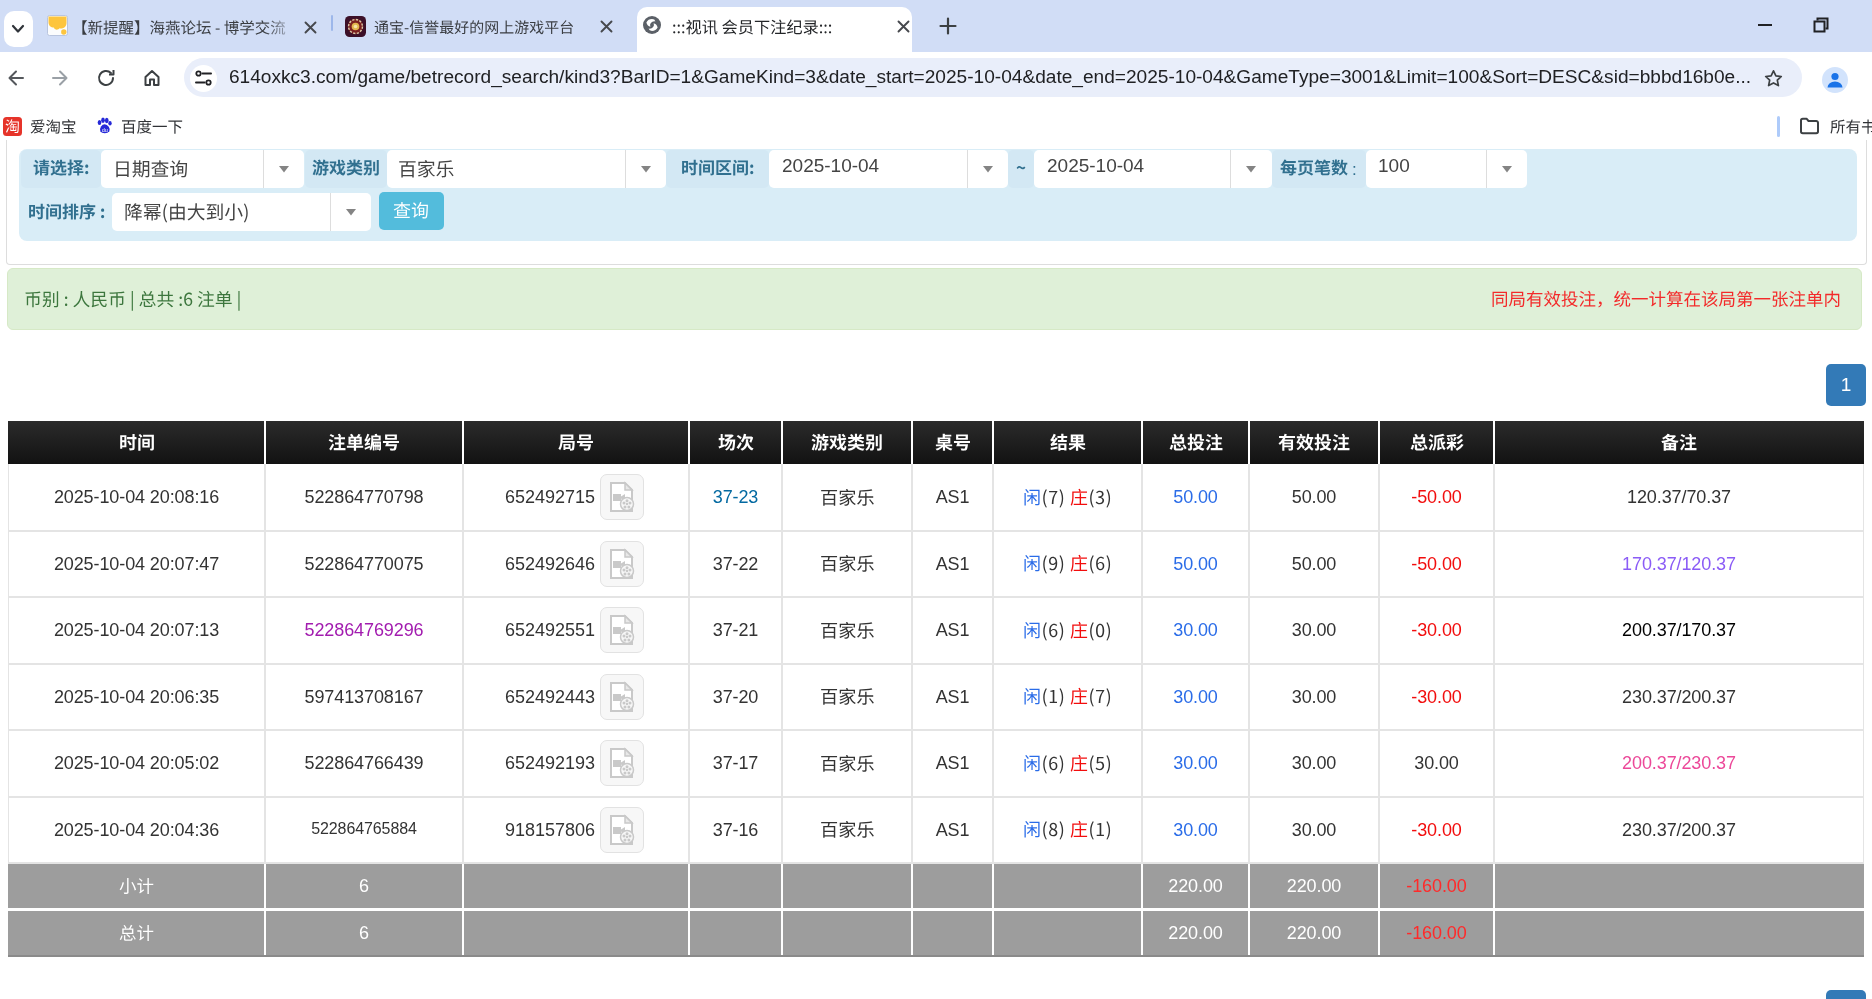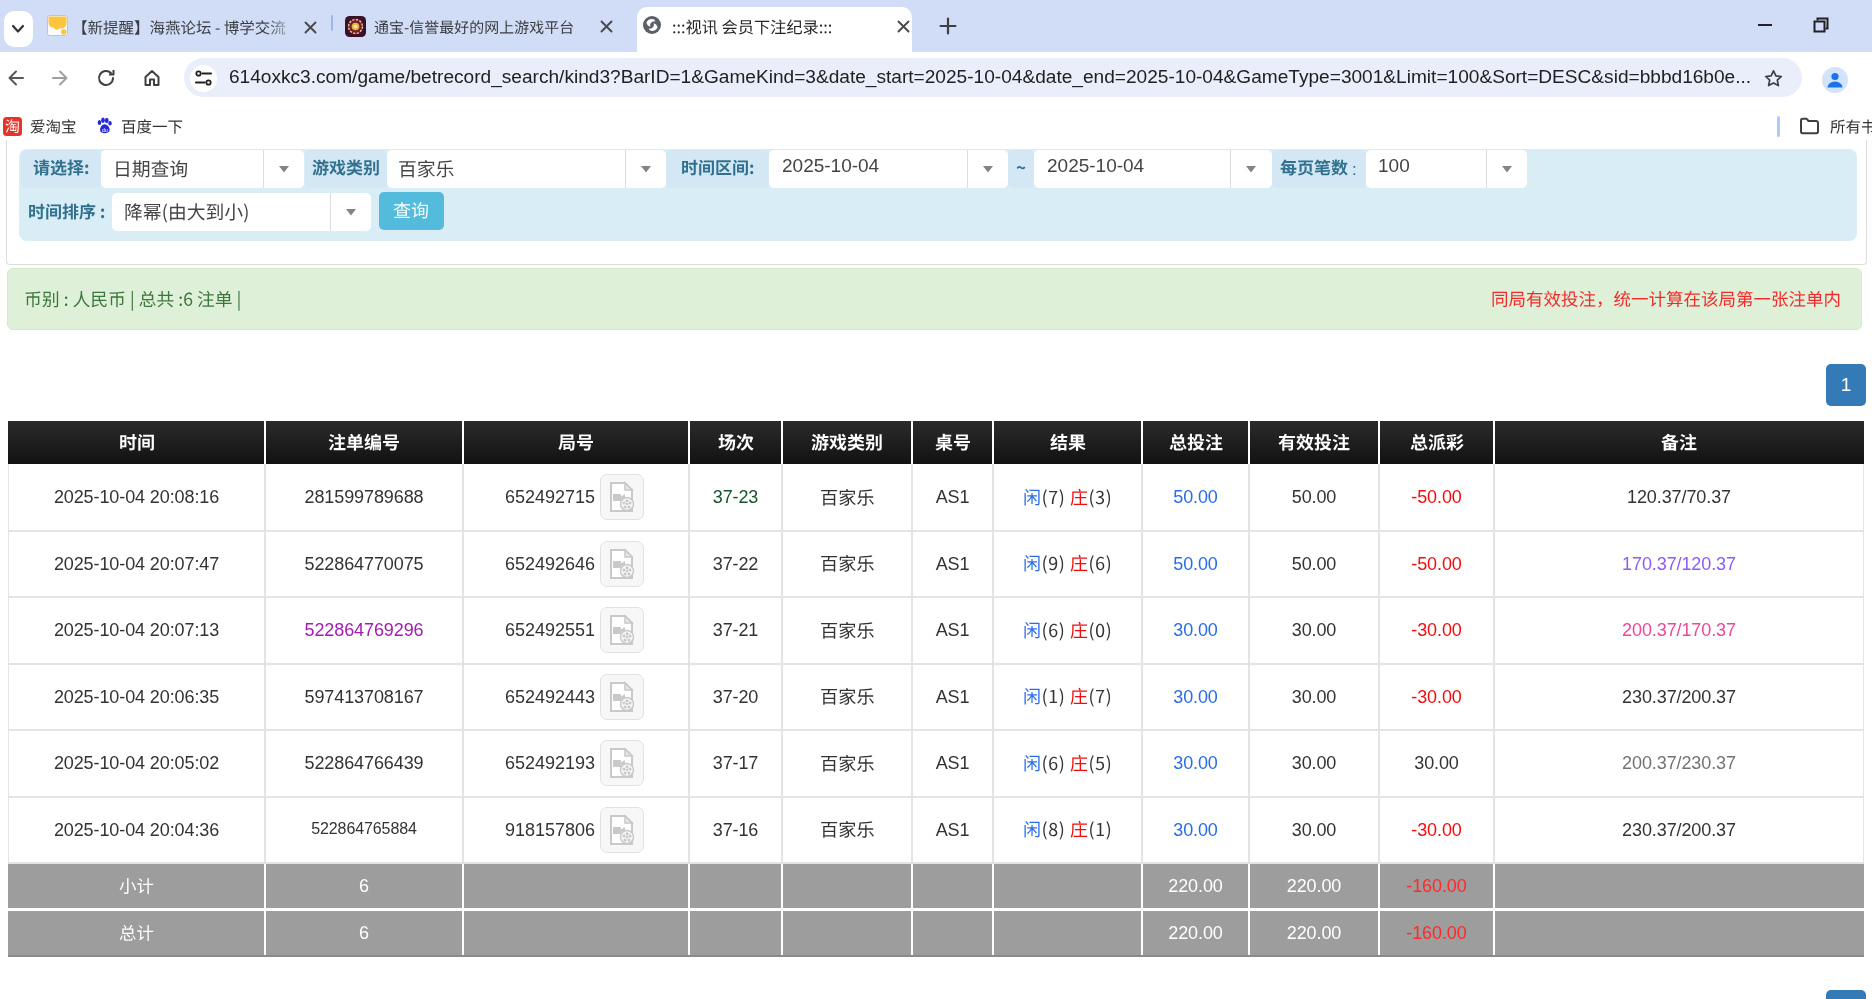--- a/index.html
+++ b/index.html
@@ -503,36 +503,36 @@
 <div class="abs" style="left:1493px;top:464px;width:2px;height:399px;background:#e4e4e4"></div>
 <div class="abs" style="left:8px;top:464px;width:1px;height:399px;background:#e4e4e4"></div>
 <div class="abs" style="left:1863px;top:464px;width:1px;height:399px;background:#e4e4e4"></div>
 <div class="abs" style="left:8px;top:529.5px;width:1856px;height:2px;background:#e4e4e4"></div>
 <div class="abs" style="left:8px;top:596px;width:1856px;height:2px;background:#e4e4e4"></div>
 <div class="abs" style="left:8px;top:662.5px;width:1856px;height:2px;background:#e4e4e4"></div>
 <div class="abs" style="left:8px;top:729px;width:1856px;height:2px;background:#e4e4e4"></div>
 <div class="abs" style="left:8px;top:795.5px;width:1856px;height:2px;background:#e4e4e4"></div>
 <div class="abs" style="left:8px;top:862px;width:1856px;height:2px;background:#e4e4e4"></div>
 <div class="txt" style="left:-13.5px;top:487.35px;width:300px;text-align:center;font-size:18.0px;color:#333;letter-spacing:-0.1px">2025-10-04 20:08:16</div>
-<div class="txt" style="left:214.0px;top:487.35px;width:300px;text-align:center;font-size:18.0px;color:#333;letter-spacing:-0.1px">281599789688</div>
+<div class="txt" style="left:214.0px;top:487.35px;width:300px;text-align:center;font-size:18.0px;color:#333;letter-spacing:-0.1px">522864770798</div>
 <div class="txt" style="left:488px;top:487.35px;width:107px;text-align:right;font-size:18.0px;color:#333">652492715</div>
 <div class="abs" style="left:600px;top:474.25px;width:44px;height:46px;background:#f7f7f7;border:1px solid #e2e2e2;border-radius:7px;box-sizing:border-box"></div>
 <svg class="abs" style="left:608px;top:482.25px" width="28" height="30" viewBox="0 0 28 30">
 <path d="M3 1 H17 L24 8 V29 H3 Z" fill="#fff" stroke="#c9c9c9" stroke-width="2"></path>
 <path d="M17 1 L17 8 H24 Z" fill="#e8e8e8" stroke="#c9c9c9" stroke-width="1.5"></path>
 <path d="M5 12 h8 v7 h-8 z M13 14.5 l4-2.5 v7 l-4-2.5 z" fill="#c9c9c9"></path>
 <circle cx="19" cy="22" r="6.5" fill="#f7f7f7" stroke="#c9c9c9" stroke-width="1.5"></circle>
 <circle cx="19" cy="22" r="1.2" fill="#c9c9c9"></circle>
 <circle cx="19" cy="18.8" r="1.5" fill="#c9c9c9"></circle>
     <circle cx="22" cy="21" r="1.5" fill="#c9c9c9"></circle>
 <circle cx="20.9" cy="24.9" r="1.5" fill="#c9c9c9"></circle>
     <circle cx="17" cy="24.9" r="1.5" fill="#c9c9c9"></circle>
 <circle cx="16" cy="21" r="1.5" fill="#c9c9c9"></circle>
 </svg>
-<div class="txt" style="left:585.5px;top:487.35px;width:300px;text-align:center;font-size:18.0px;color:#14532d;letter-spacing:-0.1px">37-23</div>
+<div class="txt" style="left:585.5px;top:487.35px;width:300px;text-align:center;font-size:18.0px;color:#0369a1;letter-spacing:-0.1px">37-23</div>
 <svg style="position:absolute;left:819.7px;top:484.5px;" width="54.6" height="25.5" viewBox="0 0 3000 1400">
     <g transform="translate(0,1060) scale(1,-1)">
       <g fill="#333">
         <path d="M177 563L177 -81L253 -81L253 -16L759 -16L759 -81L837 -81L837 563L497 563C510 608 524 662 536 713L937 713L937 786L64 786L64 713L449 713C442 663 431 607 420 563ZM253 241L759 241L759 54L253 54ZM253 310L253 493L759 493L759 310Z"></path>
         <path transform="translate(1000)" d="M423 824C436 802 450 775 461 750L84 750L84 544L157 544L157 682L846 682L846 544L923 544L923 750L551 750C539 780 519 817 501 847ZM790 481C734 429 647 363 571 313C548 368 514 421 467 467C492 484 516 501 537 520L789 520L789 586L209 586L209 520L438 520C342 456 205 405 80 374C93 360 114 329 121 315C217 343 321 383 411 433C430 415 446 395 460 374C373 310 204 238 78 207C91 191 108 165 116 148C236 185 391 256 489 324C501 300 510 277 516 254C416 163 221 69 61 32C76 15 92 -13 100 -32C244 12 416 95 530 182C539 101 521 33 491 10C473 -7 454 -10 427 -10C406 -10 372 -9 336 -5C348 -26 355 -56 356 -76C388 -77 420 -78 441 -78C487 -78 513 -70 545 -43C601 -1 625 124 591 253L639 282C693 136 788 20 916 -38C927 -18 949 9 966 23C840 73 744 186 697 319C752 355 806 395 852 432Z"></path>
         <path transform="translate(2000)" d="M236 278C187 189 109 94 38 32C56 20 86 -4 100 -17C169 52 253 158 309 254ZM692 247C765 167 851 55 891 -14L960 22C919 90 829 198 757 277ZM129 351C139 360 180 364 247 364L482 364L482 18C482 2 475 -3 458 -4C441 -4 382 -5 318 -3C329 -24 341 -57 345 -78C431 -78 482 -77 515 -64C547 -52 558 -30 558 18L558 364L924 364L925 440L558 440L558 641L482 641L482 440L201 440C219 515 237 609 245 698C462 703 716 723 875 763L832 829C679 789 398 770 171 764C169 648 143 519 135 486C126 450 117 427 104 422C112 403 125 367 129 351Z"></path>
       </g>
     </g>
   </svg>
 <div class="txt" style="left:802.5px;top:487.35px;width:300px;text-align:center;font-size:18.0px;color:#333;letter-spacing:-0.1px">AS1</div>
@@ -654,21 +654,21 @@
       <g fill="#333">
         <path transform="translate(3638)" d="M239 -196L295 -171C209 -29 168 141 168 311C168 480 209 649 295 792L239 818C147 668 92 507 92 311C92 114 147 -47 239 -196Z"></path>
         <path transform="translate(4007)" d="M278 -13C417 -13 506 113 506 369C506 623 417 746 278 746C138 746 50 623 50 369C50 113 138 -13 278 -13ZM278 61C195 61 138 154 138 369C138 583 195 674 278 674C361 674 418 583 418 369C418 154 361 61 278 61Z"></path>
         <path transform="translate(4592)" d="M99 -196C191 -47 246 114 246 311C246 507 191 668 99 818L42 792C128 649 171 480 171 311C171 141 128 -29 42 -171Z"></path>
       </g>
     </g>
   </svg>
 <div class="txt" style="left:1045.5px;top:620.35px;width:300px;text-align:center;font-size:18.0px;color:#2a6ce8;letter-spacing:-0.1px">30.00</div>
 <div class="txt" style="left:1164.0px;top:620.35px;width:300px;text-align:center;font-size:18.0px;color:#333;letter-spacing:-0.1px">30.00</div>
 <div class="txt" style="left:1286.5px;top:620.35px;width:300px;text-align:center;font-size:18.0px;color:#f20d0d;letter-spacing:-0.1px">-30.00</div>
-<div class="txt" style="left:1529.0px;top:620.35px;width:300px;text-align:center;font-size:18.0px;color:#ec4899;letter-spacing:-0.1px">200.37/170.37</div>
+<div class="txt" style="left:1529.0px;top:620.35px;width:300px;text-align:center;font-size:18.0px;color:#000000;letter-spacing:-0.1px">200.37/170.37</div>
 <div class="txt" style="left:-13.5px;top:686.85px;width:300px;text-align:center;font-size:18.0px;color:#333;letter-spacing:-0.1px">2025-10-04 20:06:35</div>
 <div class="txt" style="left:214.0px;top:686.85px;width:300px;text-align:center;font-size:18.0px;color:#333;letter-spacing:-0.1px">597413708167</div>
 <div class="txt" style="left:488px;top:686.85px;width:107px;text-align:right;font-size:18.0px;color:#333">652492443</div>
 <div class="abs" style="left:600px;top:673.75px;width:44px;height:46px;background:#f7f7f7;border:1px solid #e2e2e2;border-radius:7px;box-sizing:border-box"></div>
 <svg class="abs" style="left:608px;top:681.75px" width="28" height="30" viewBox="0 0 28 30">
 <path d="M3 1 H17 L24 8 V29 H3 Z" fill="#fff" stroke="#c9c9c9" stroke-width="2"></path>
 <path d="M17 1 L17 8 H24 Z" fill="#e8e8e8" stroke="#c9c9c9" stroke-width="1.5"></path>
 <path d="M5 12 h8 v7 h-8 z M13 14.5 l4-2.5 v7 l-4-2.5 z" fill="#c9c9c9"></path>
 <circle cx="19" cy="22" r="6.5" fill="#f7f7f7" stroke="#c9c9c9" stroke-width="1.5"></circle>
 <circle cx="19" cy="22" r="1.2" fill="#c9c9c9"></circle>
@@ -756,21 +756,21 @@
       <g fill="#333">
         <path transform="translate(3638)" d="M239 -196L295 -171C209 -29 168 141 168 311C168 480 209 649 295 792L239 818C147 668 92 507 92 311C92 114 147 -47 239 -196Z"></path>
         <path transform="translate(4007)" d="M262 -13C385 -13 502 78 502 238C502 400 402 472 281 472C237 472 204 461 171 443L190 655L466 655L466 733L110 733L86 391L135 360C177 388 208 403 257 403C349 403 409 341 409 236C409 129 340 63 253 63C168 63 114 102 73 144L27 84C77 35 147 -13 262 -13Z"></path>
         <path transform="translate(4592)" d="M99 -196C191 -47 246 114 246 311C246 507 191 668 99 818L42 792C128 649 171 480 171 311C171 141 128 -29 42 -171Z"></path>
       </g>
     </g>
   </svg>
 <div class="txt" style="left:1045.5px;top:753.35px;width:300px;text-align:center;font-size:18.0px;color:#2a6ce8;letter-spacing:-0.1px">30.00</div>
 <div class="txt" style="left:1164.0px;top:753.35px;width:300px;text-align:center;font-size:18.0px;color:#333;letter-spacing:-0.1px">30.00</div>
 <div class="txt" style="left:1286.5px;top:753.35px;width:300px;text-align:center;font-size:18.0px;color:#333;letter-spacing:-0.1px">30.00</div>
-<div class="txt" style="left:1529.0px;top:753.35px;width:300px;text-align:center;font-size:18.0px;color:#737373;letter-spacing:-0.1px">200.37/230.37</div>
+<div class="txt" style="left:1529.0px;top:753.35px;width:300px;text-align:center;font-size:18.0px;color:#ec4899;letter-spacing:-0.1px">200.37/230.37</div>
 <div class="txt" style="left:-13.5px;top:819.85px;width:300px;text-align:center;font-size:18.0px;color:#333;letter-spacing:-0.1px">2025-10-04 20:04:36</div>
 <div class="txt" style="left:214.0px;top:819.85px;width:300px;text-align:center;font-size:16px;color:#333;letter-spacing:-0.1px">522864765884</div>
 <div class="txt" style="left:488px;top:819.85px;width:107px;text-align:right;font-size:18.0px;color:#333">918157806</div>
 <div class="abs" style="left:600px;top:806.75px;width:44px;height:46px;background:#f7f7f7;border:1px solid #e2e2e2;border-radius:7px;box-sizing:border-box"></div>
 <svg class="abs" style="left:608px;top:814.75px" width="28" height="30" viewBox="0 0 28 30">
 <path d="M3 1 H17 L24 8 V29 H3 Z" fill="#fff" stroke="#c9c9c9" stroke-width="2"></path>
 <path d="M17 1 L17 8 H24 Z" fill="#e8e8e8" stroke="#c9c9c9" stroke-width="1.5"></path>
 <path d="M5 12 h8 v7 h-8 z M13 14.5 l4-2.5 v7 l-4-2.5 z" fill="#c9c9c9"></path>
 <circle cx="19" cy="22" r="6.5" fill="#f7f7f7" stroke="#c9c9c9" stroke-width="1.5"></circle>
 <circle cx="19" cy="22" r="1.2" fill="#c9c9c9"></circle>

